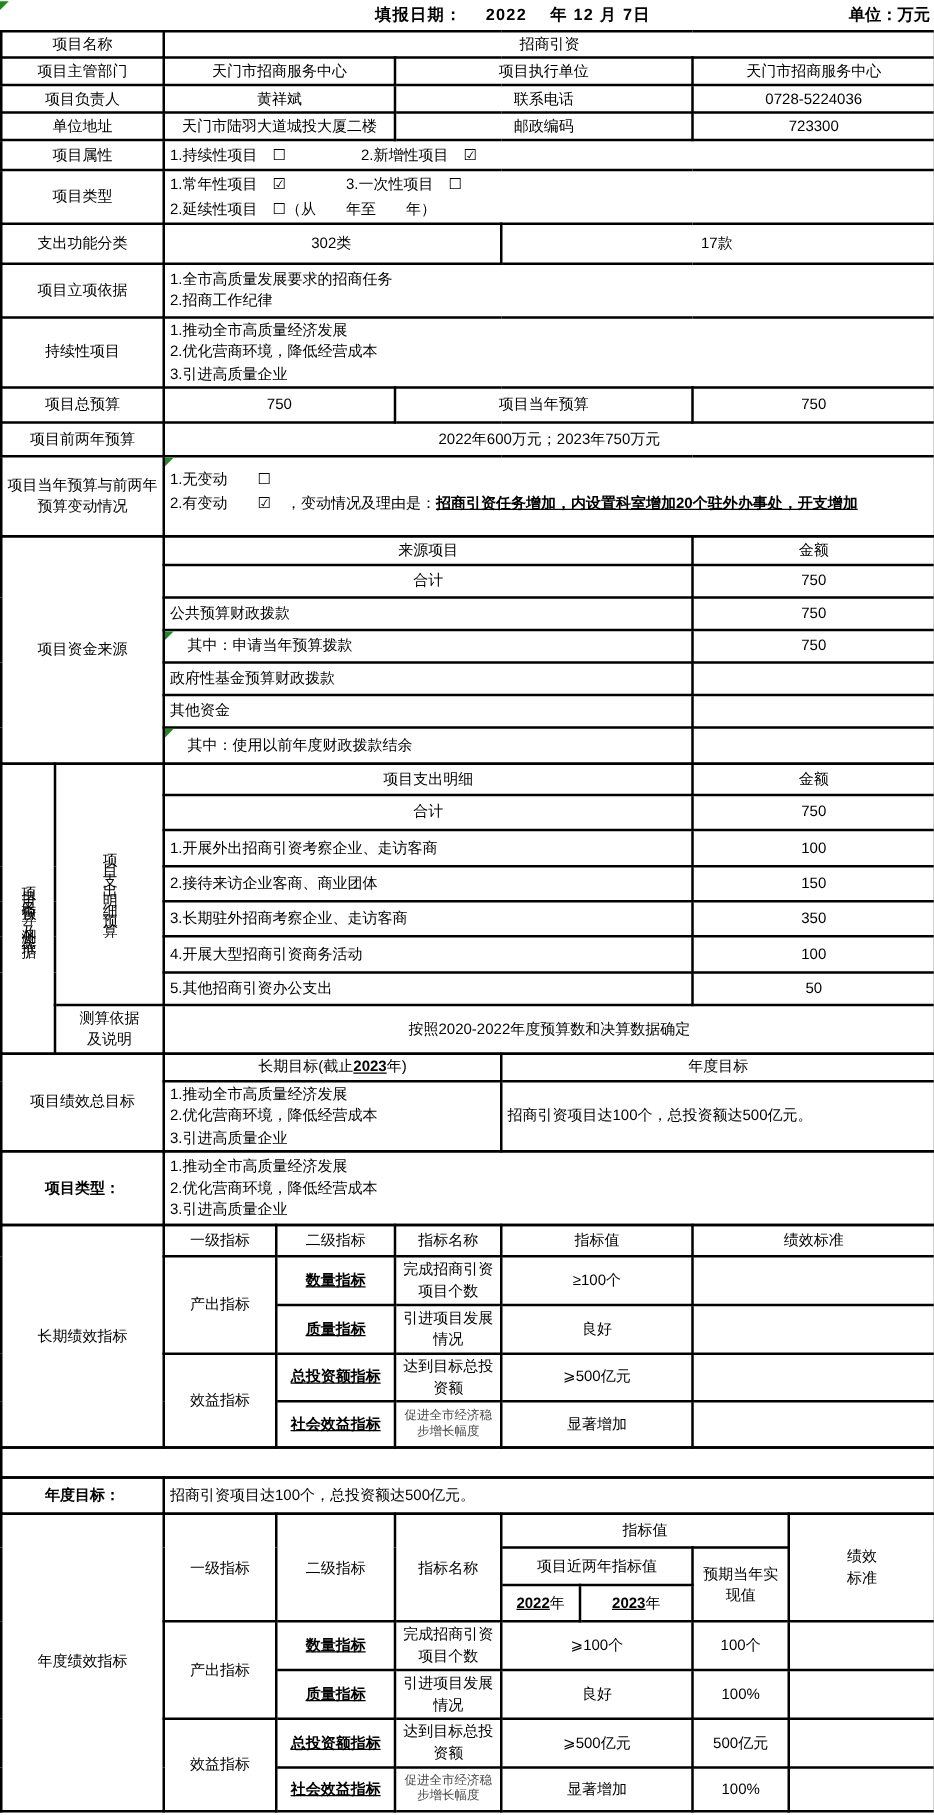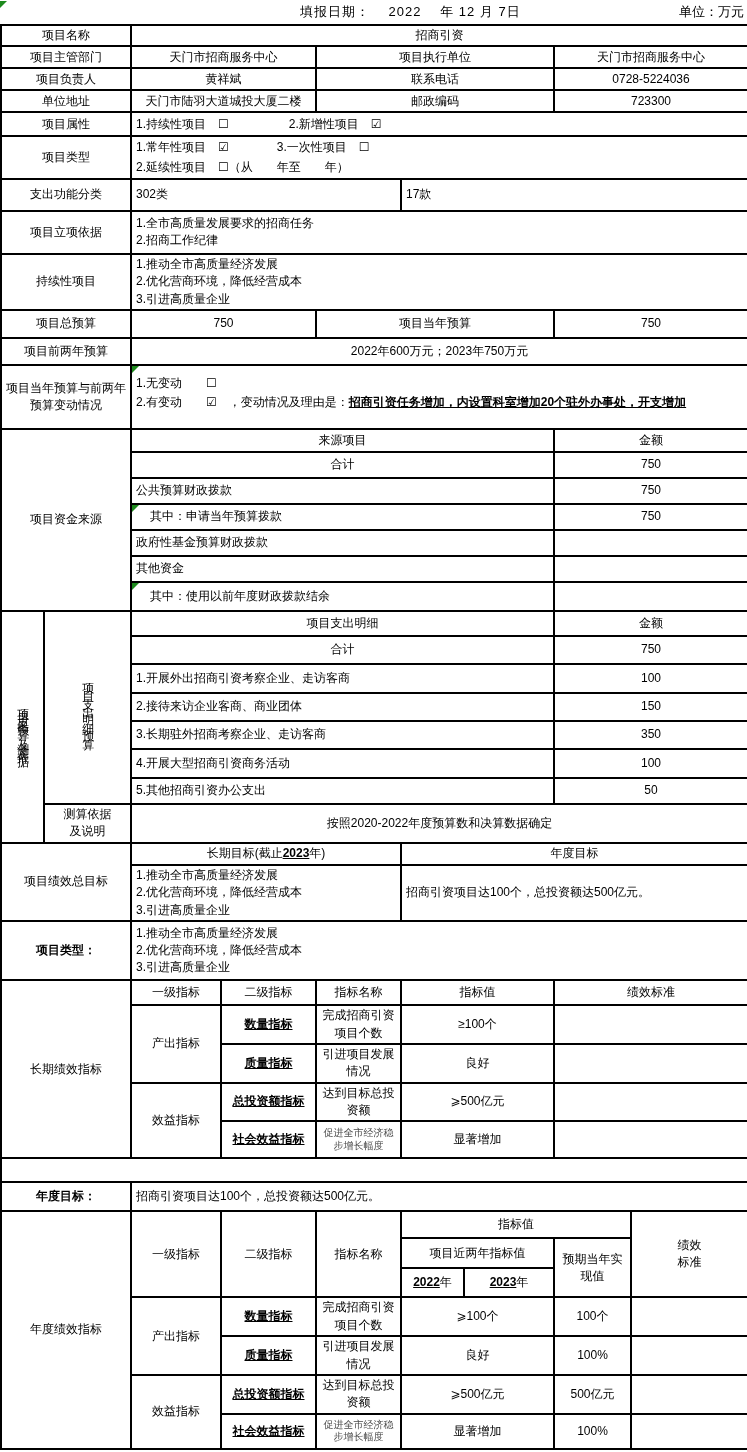--- a/index.html
+++ b/index.html
@@ -11,34 +11,34 @@
   }
   .sheet { width:747px; }
 
   
   .titlebar {
     height:27px; display:flex; align-items:center; justify-content:center;
     font-size:18px; font-weight:bold; border-bottom:1px solid #9a9a9a;
   }
   .daterow {
     height:24px; position:relative; display:flex; align-items:center;
-    font-weight:normal; font-size:13px;
+    font-weight:bold; font-size:13px;
   }
   .daterow .date { margin-left:300px; letter-spacing:1px; }
   .daterow .unit { position:absolute; right:3px; }
 
   table { border-collapse:collapse; table-layout:fixed; width:747px; margin-top:-2px; }
   table.first-table { margin-top:0; }
   td {
     border:2px solid #000; padding:1px 4px; position:relative;
     vertical-align:middle; overflow:hidden; line-height:1.45;
   }
   .c { text-align:center; }
   .l { text-align:left; }
-  .r { text-align:left; padding-right:6px; }
+  .r { text-align:center; padding-right:6px; }
   .bold { font-weight:bold; }
   .u { text-decoration:underline;font-weight:bold; }
   .top { vertical-align:top; padding-top:8px; }
   .indent { padding-left:18px; }
   .smallgray { font-size:10px; color:#4a4a4a; line-height:1.25; }
   .wrapnarrow { display:inline-block; width:2.1em; line-height:1.45; }
 
   .vwrap { writing-mode:vertical-lr; display:inline-block; text-align:center; }
   .lsp4 { letter-spacing:4px; }
   .lsp8 { letter-spacing:8px; }

